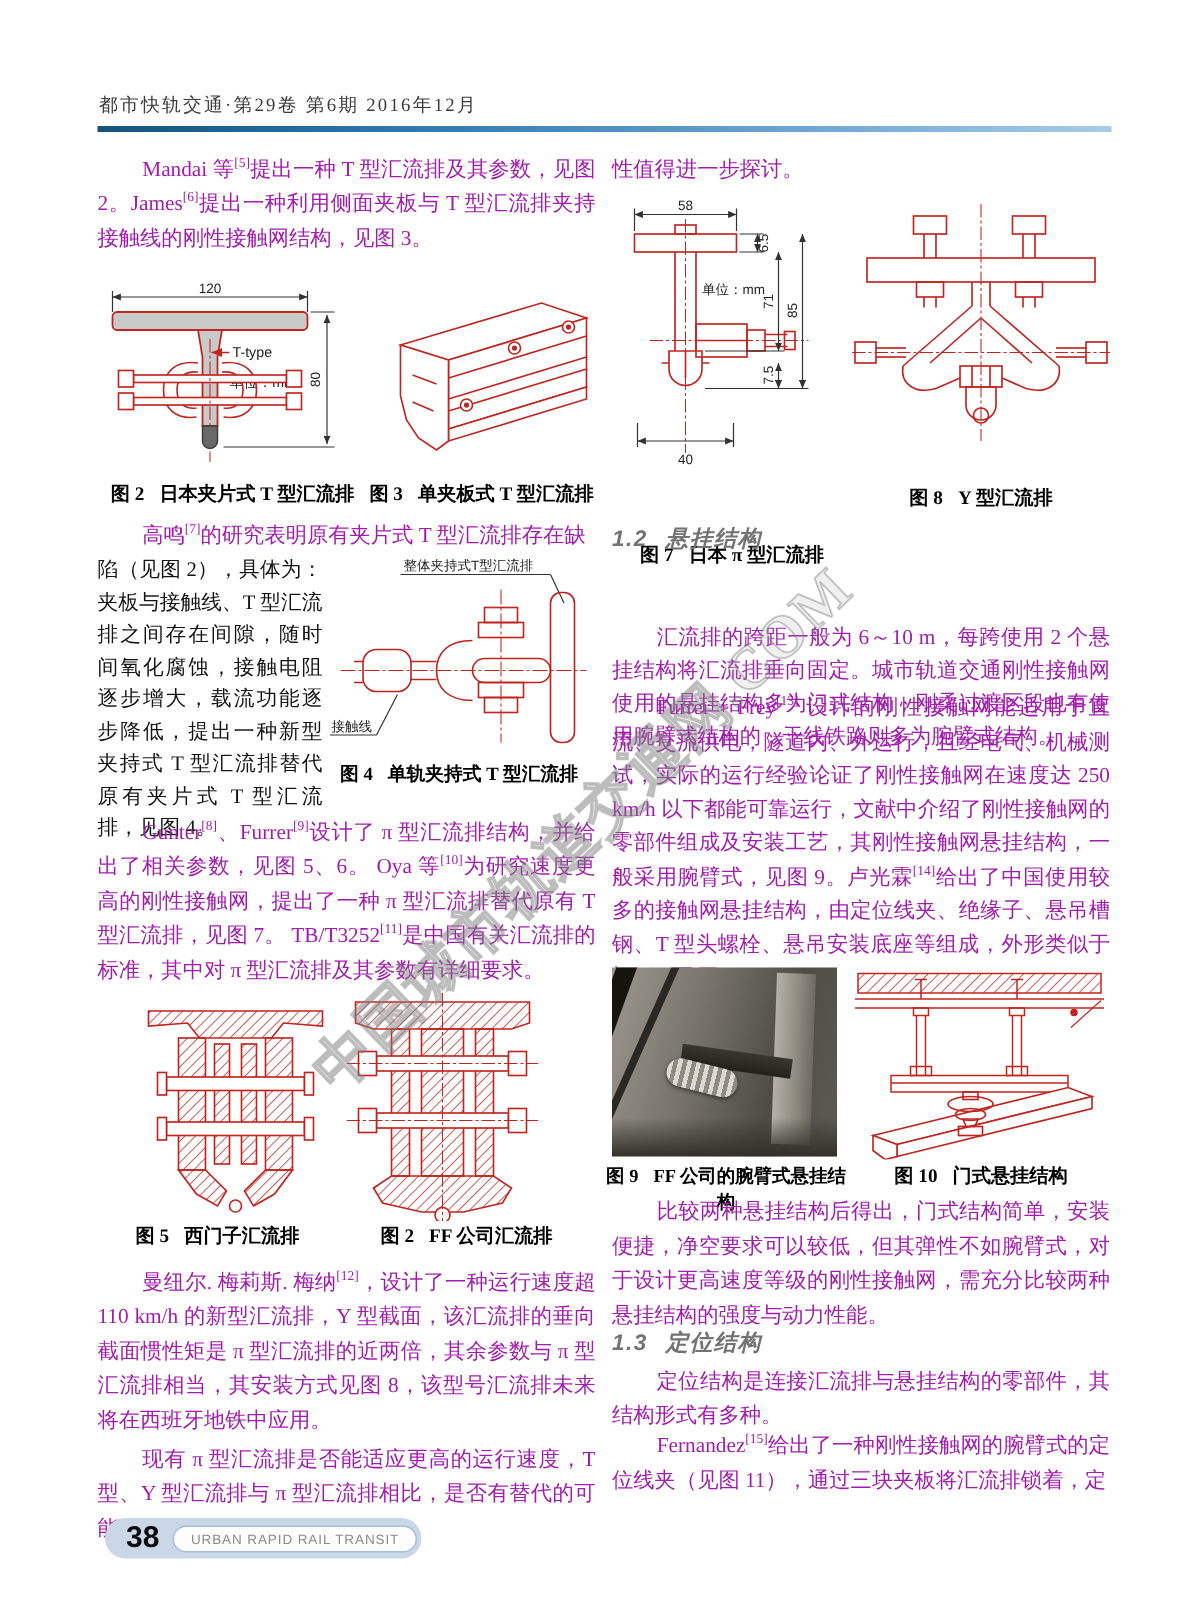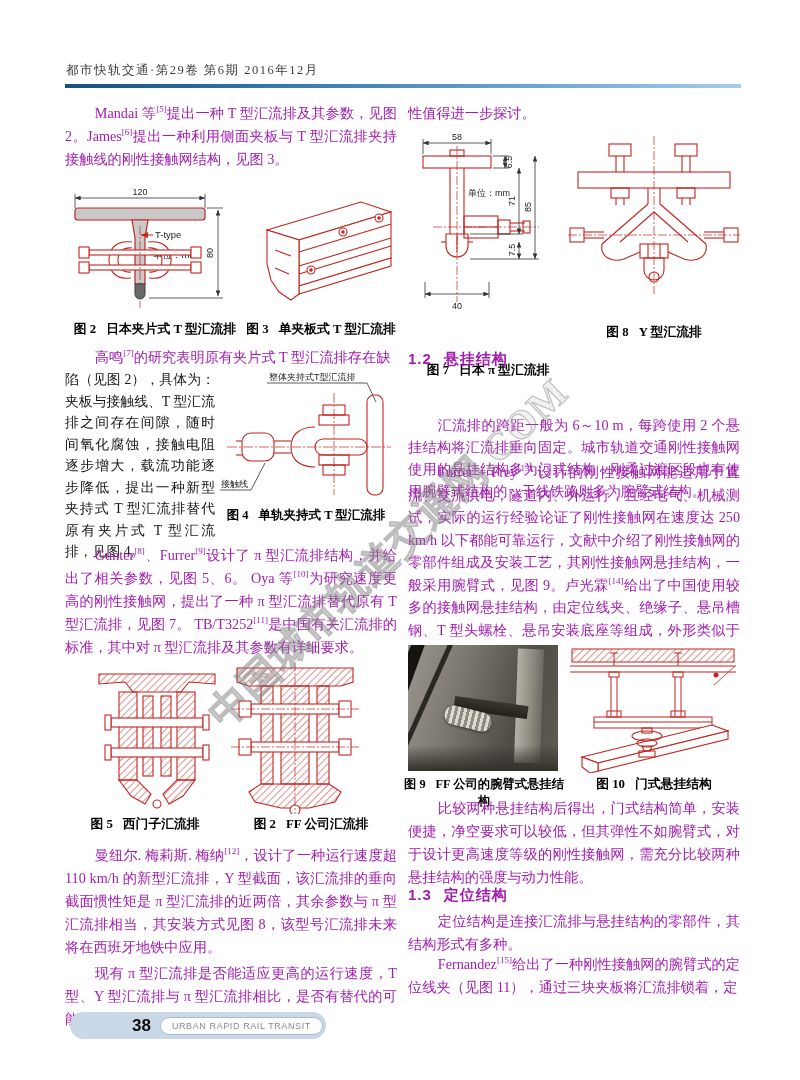--- a/index.html
+++ b/index.html
@@ -4,38 +4,38 @@
 <style>
   html,body{margin:0;padding:0;background:#ffffff;}
   body{width:800px;height:1080px;font-family:"Liberation Serif","DejaVu Serif",serif;}
   .page{position:relative;width:800px;height:1080px;background:#fff;overflow:hidden;color:#1c1c1c;}
   .abs{position:absolute;}
   .hdr{left:66px;top:62px;width:680px;font-size:12.5px;color:#3c3c3c;letter-spacing:1.5px;}
   .rule{left:65px;top:84px;width:676px;height:4px;background:linear-gradient(90deg,#14527f,#2f77ae 30%,#6ea6d3 70%,#a8cce8);}
   .para{width:332px;font-size:14.2px;line-height:23px;text-align:justify;color:#a21caf;}
   .ind{text-indent:2.1em;}
   sup{font-size:9px;line-height:0;vertical-align:super;}
-  .h-red{font-family:"Liberation Sans","DejaVu Sans",sans-serif;font-weight:bold;color:#a21caf;font-size:15px;letter-spacing:1px;}
+  .h-red{font-family:"Liberation Sans","DejaVu Sans",sans-serif;font-weight:bold;color:#737373;font-size:15px;letter-spacing:1px;font-style:italic;}
   .h-red .num{margin-right:12px;}
   .cap{text-align:center;font-size:12.8px;color:#000;font-weight:bold;}
   .cap .cap-t{margin-left:10px;font-weight:bold;}
   .wrapline{width:332px;}
   .wraprow{display:flex;width:332px;}
   .narrow{width:152px;font-size:13.8px;line-height:21.5px;text-align:justify;color:#151515;}
   .fig4box{margin-left:auto;width:182px;}
   .fig4box .cap{margin-top:4px;font-size:12.5px;}
   .dimtxt{font-family:"Liberation Sans","DejaVu Sans",sans-serif;font-size:9px;fill:#222;}
   .cntxt{font-size:9.5px;fill:#222;}
   .watermark{left:196px;top:700px;transform:rotate(-44deg);transform-origin:0 0;
      font-size:40px;letter-spacing:1px;white-space:nowrap;font-weight:bold;
      color:rgba(150,150,150,0.14);-webkit-text-stroke:1.2px rgba(125,125,125,0.45);
      z-index:9;pointer-events:none;}
   .footer{left:70px;top:1012px;height:27px;display:flex;align-items:center;background:#c9d7e6;
      border-radius:14px;padding:0 3px 0 14px;gap:9px;}
-  .footer .pno{font-family:"Liberation Sans","DejaVu Sans",sans-serif;font-weight:bold;font-size:17px;color:#0c0c0c;margin-left:48px;}
+  .footer .pno{font-family:"Liberation Sans","DejaVu Sans",sans-serif;font-weight:bold;font-size:20px;color:#0c0c0c;}
   .footer .pill{background:#fdfdfd;border:1px solid #a9bed2;border-radius:12px;padding:3px 11px;
      font-family:"Liberation Sans","DejaVu Sans",sans-serif;font-size:9px;color:#8b8b8b;letter-spacing:0.6px;}
   
   .photo{position:relative;width:150px;height:126px;overflow:hidden;
      background:linear-gradient(105deg,#9b978e 0%,#7a766d 35%,#4f4c45 70%,#5f5c54 100%);}
   .ph-rail{position:absolute;left:8px;top:-14px;width:13px;height:200px;background:#16140f;transform:rotate(20deg);transform-origin:top left;}
   .ph-rail2{position:absolute;left:44px;top:-10px;width:5px;height:190px;background:#2a2822;transform:rotate(24deg);transform-origin:top left;}
   .ph-post{position:absolute;right:16px;top:4px;width:26px;height:114px;background:linear-gradient(90deg,#b5b1a7,#8d897f 60%,#6e6a61);transform:rotate(2deg);}
   .ph-arm{position:absolute;left:46px;top:56px;width:74px;height:13px;background:linear-gradient(#3a372f,#23211b);transform:rotate(8deg);}
   .ph-ins{position:absolute;left:36px;top:64px;width:48px;height:19px;border-radius:10px;

